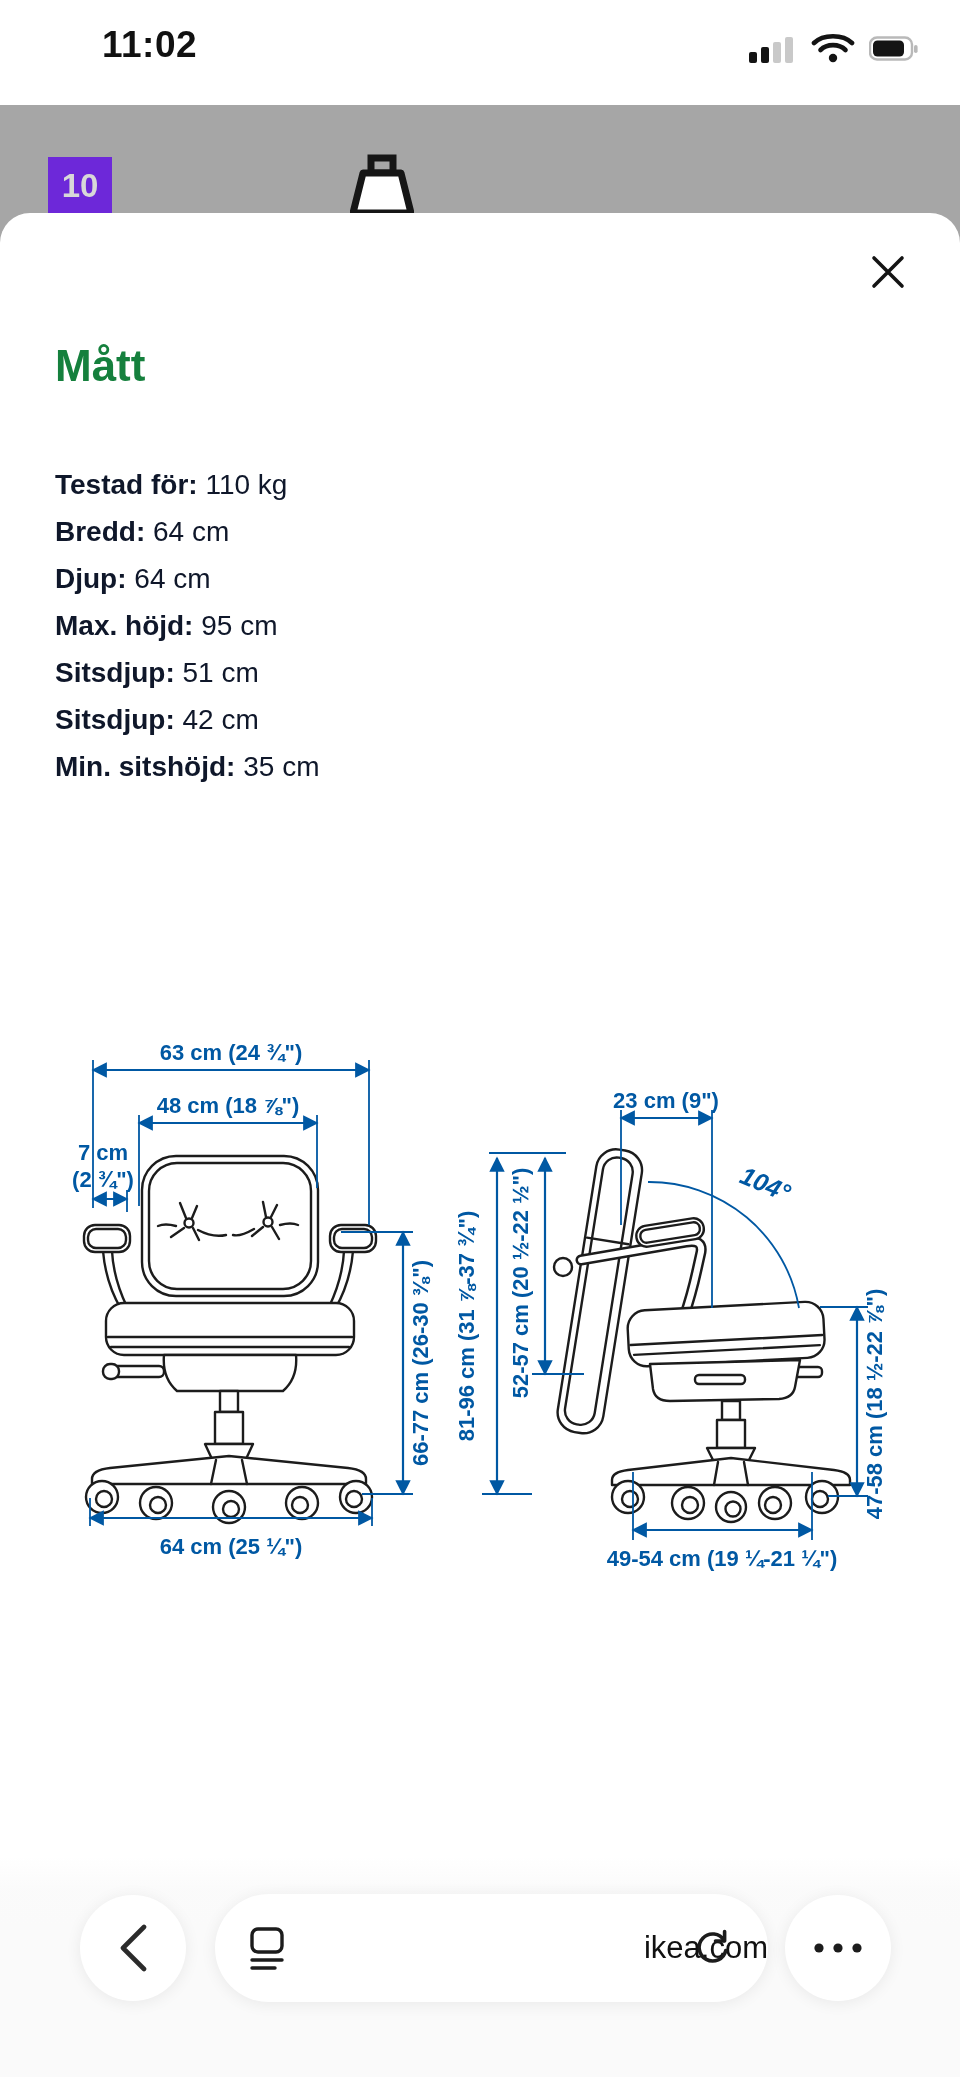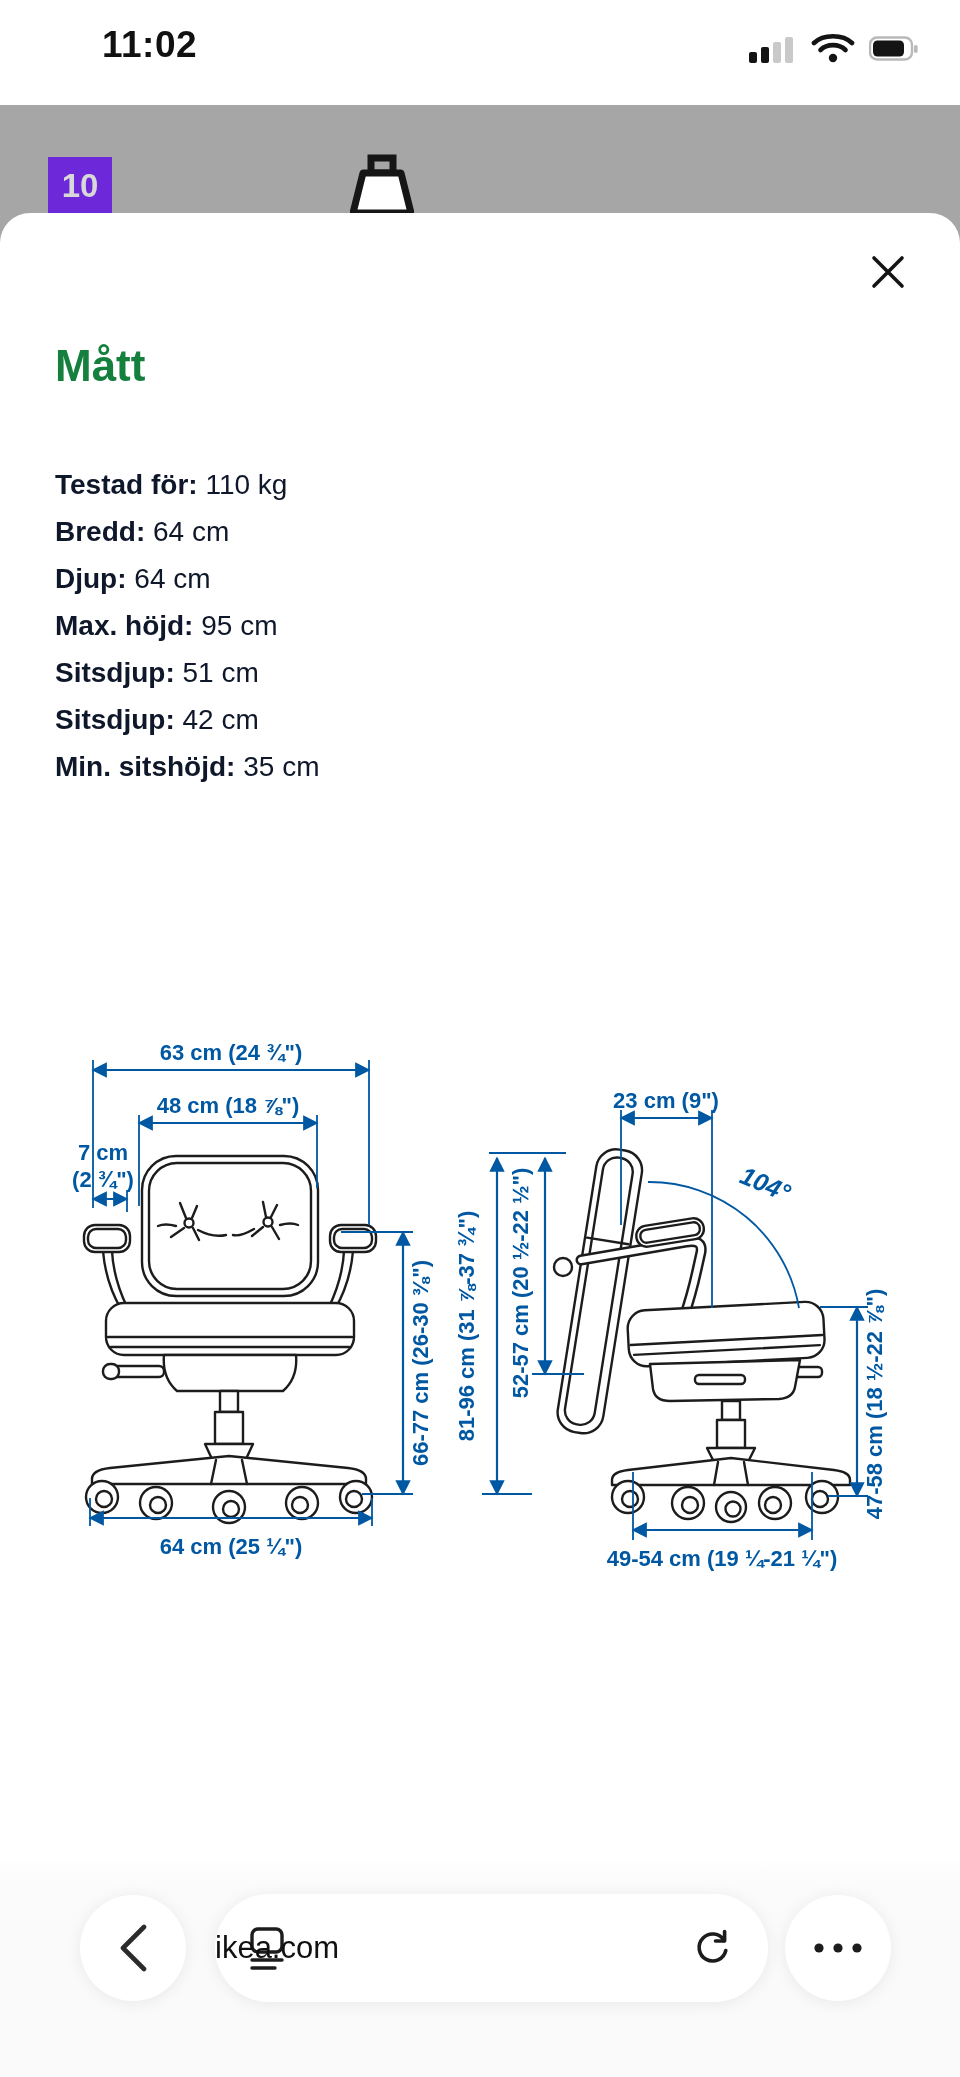--- a/index.html
+++ b/index.html
@@ -40,21 +40,21 @@
                    color:#0058a3; font-size:24px; font-weight:700; }
   .partial-curve { position:absolute; left:126px; top:1840px; }
 
   
   .bottombar { position:absolute; left:0; top:1856px; width:960px; height:221px; z-index:6;
     background:linear-gradient(to bottom, rgba(250,250,250,0) 0px, rgba(250,250,250,.9) 34px, #fafafa 72px); }
   .circle-btn { position:absolute; width:106px; height:106px; border-radius:53px; background:#fff; border:none;
                 box-shadow:0 2px 16px rgba(0,0,0,.07); cursor:pointer; display:flex; align-items:center; justify-content:center; }
   .url-pill { position:absolute; left:215px; top:38px; width:553px; height:108px; border-radius:54px; background:#fff;
               box-shadow:0 2px 16px rgba(0,0,0,.07); display:flex; align-items:center; cursor:pointer; }
-  .url-text { position:absolute; left:0; right:0; text-align:left; font-size:31px; color:#111; }
+  .url-text { position:absolute; left:0; right:0; text-align:right; font-size:31px; color:#111; }
 </style>
 </head>
 <body>
 
 <div class="statusbar">
   <span class="time">11:02</span>
   <div class="status-icons">
     <svg width="48" height="26" viewBox="0 0 48 26">
       <rect x="0" y="15" width="8" height="11" rx="2" fill="#141414"></rect>
       <rect x="12" y="10" width="8" height="16" rx="2" fill="#141414"></rect>

